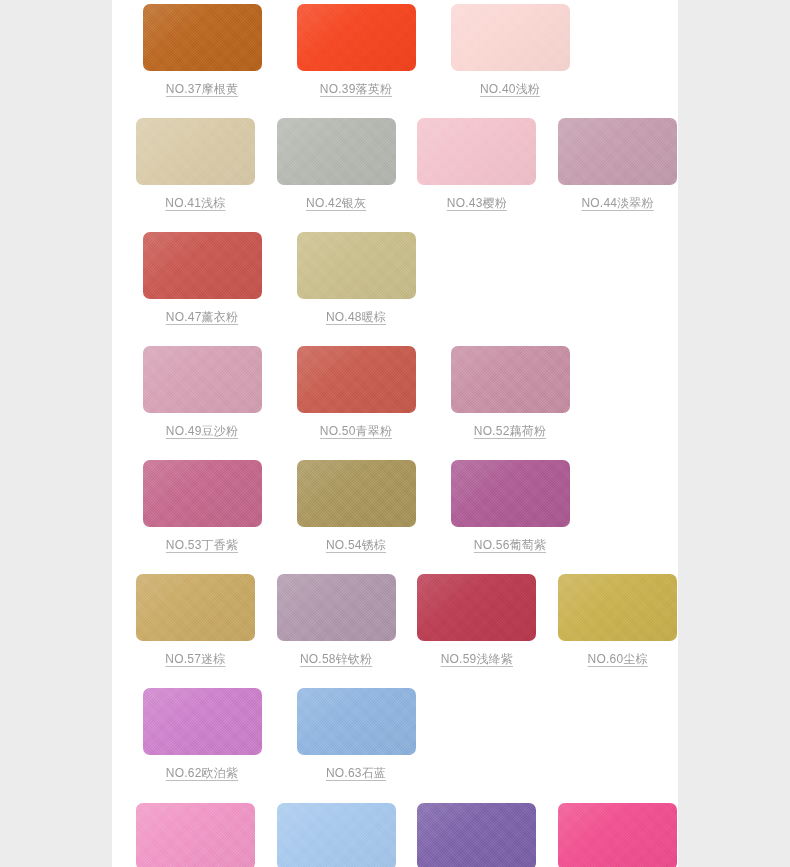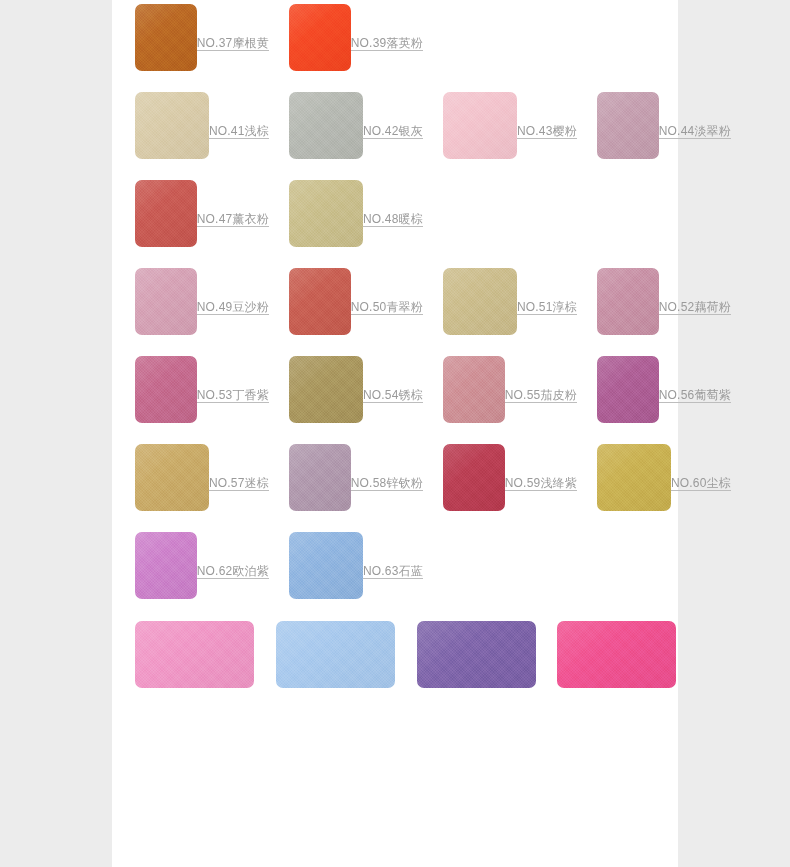--- a/index.html
+++ b/index.html
@@ -40,21 +40,21 @@
     display: flex;
     width: 566px;
     justify-content: flex-start;
     align-items: flex-start;
   }
   .swatch-cell {
     width: 134px;
     margin-left: 20px;
     margin-right: 0;
     display: flex;
-    flex-direction: row;
+    flex-direction: column;
     align-items: center;
   }
   .swatch-cell:first-child {
     margin-left: 23px;
   }
   .chip {
     width: 119px;
     height: 67px;
     border-radius: 7px;
     position: relative;
@@ -108,20 +108,27 @@
             </div>
             <div class="chip-label">NO.37摩根黄</div>
           </div>
           <div class="swatch-cell">
             <div class="chip" style="background: rgb(245, 68, 31);">
               <div class="sheen"></div>
               <div class="grain"></div>
             </div>
             <div class="chip-label">NO.39落英粉</div>
           </div>
+          <div class="swatch-cell">
+            <div class="chip" style="background: rgb(250, 215, 211);">
+              <div class="sheen"></div>
+              <div class="grain"></div>
+            </div>
+            <div class="chip-label">NO.40浅粉</div>
+          </div>
         </div>
         <div class="row-gap"></div>
         <div class="swatch-row">
           <div class="swatch-cell">
             <div class="chip" style="background: rgb(217, 203, 168);">
               <div class="sheen"></div>
               <div class="grain"></div>
             </div>
             <div class="chip-label">NO.41浅棕</div>
           </div>
@@ -174,27 +181,20 @@
             <div class="chip-label">NO.49豆沙粉</div>
           </div>
           <div class="swatch-cell">
             <div class="chip" style="background: rgb(199, 91, 78);">
               <div class="sheen"></div>
               <div class="grain"></div>
             </div>
             <div class="chip-label">NO.50青翠粉</div>
           </div>
           <div class="swatch-cell">
-            <div class="chip" style="background: rgb(203, 188, 138);">
-              <div class="sheen"></div>
-              <div class="grain"></div>
-            </div>
-            <div class="chip-label">NO.51淳棕</div>
-          </div>
-          <div class="swatch-cell">
             <div class="chip" style="background: rgb(199, 143, 164);">
               <div class="sheen"></div>
               <div class="grain"></div>
             </div>
             <div class="chip-label">NO.52藕荷粉</div>
           </div>
         </div>
         <div class="row-gap"></div>
         <div class="swatch-row">
           <div class="swatch-cell">
@@ -203,27 +203,20 @@
               <div class="grain"></div>
             </div>
             <div class="chip-label">NO.53丁香紫</div>
           </div>
           <div class="swatch-cell">
             <div class="chip" style="background: rgb(168, 149, 91);">
               <div class="sheen"></div>
               <div class="grain"></div>
             </div>
             <div class="chip-label">NO.54锈棕</div>
-          </div>
-          <div class="swatch-cell">
-            <div class="chip" style="background: rgb(206, 142, 148);">
-              <div class="sheen"></div>
-              <div class="grain"></div>
-            </div>
-            <div class="chip-label">NO.55茄皮粉</div>
           </div>
           <div class="swatch-cell">
             <div class="chip" style="background: rgb(172, 91, 147);">
               <div class="sheen"></div>
               <div class="grain"></div>
             </div>
             <div class="chip-label">NO.56葡萄紫</div>
           </div>
         </div>
         <div class="row-gap"></div>

